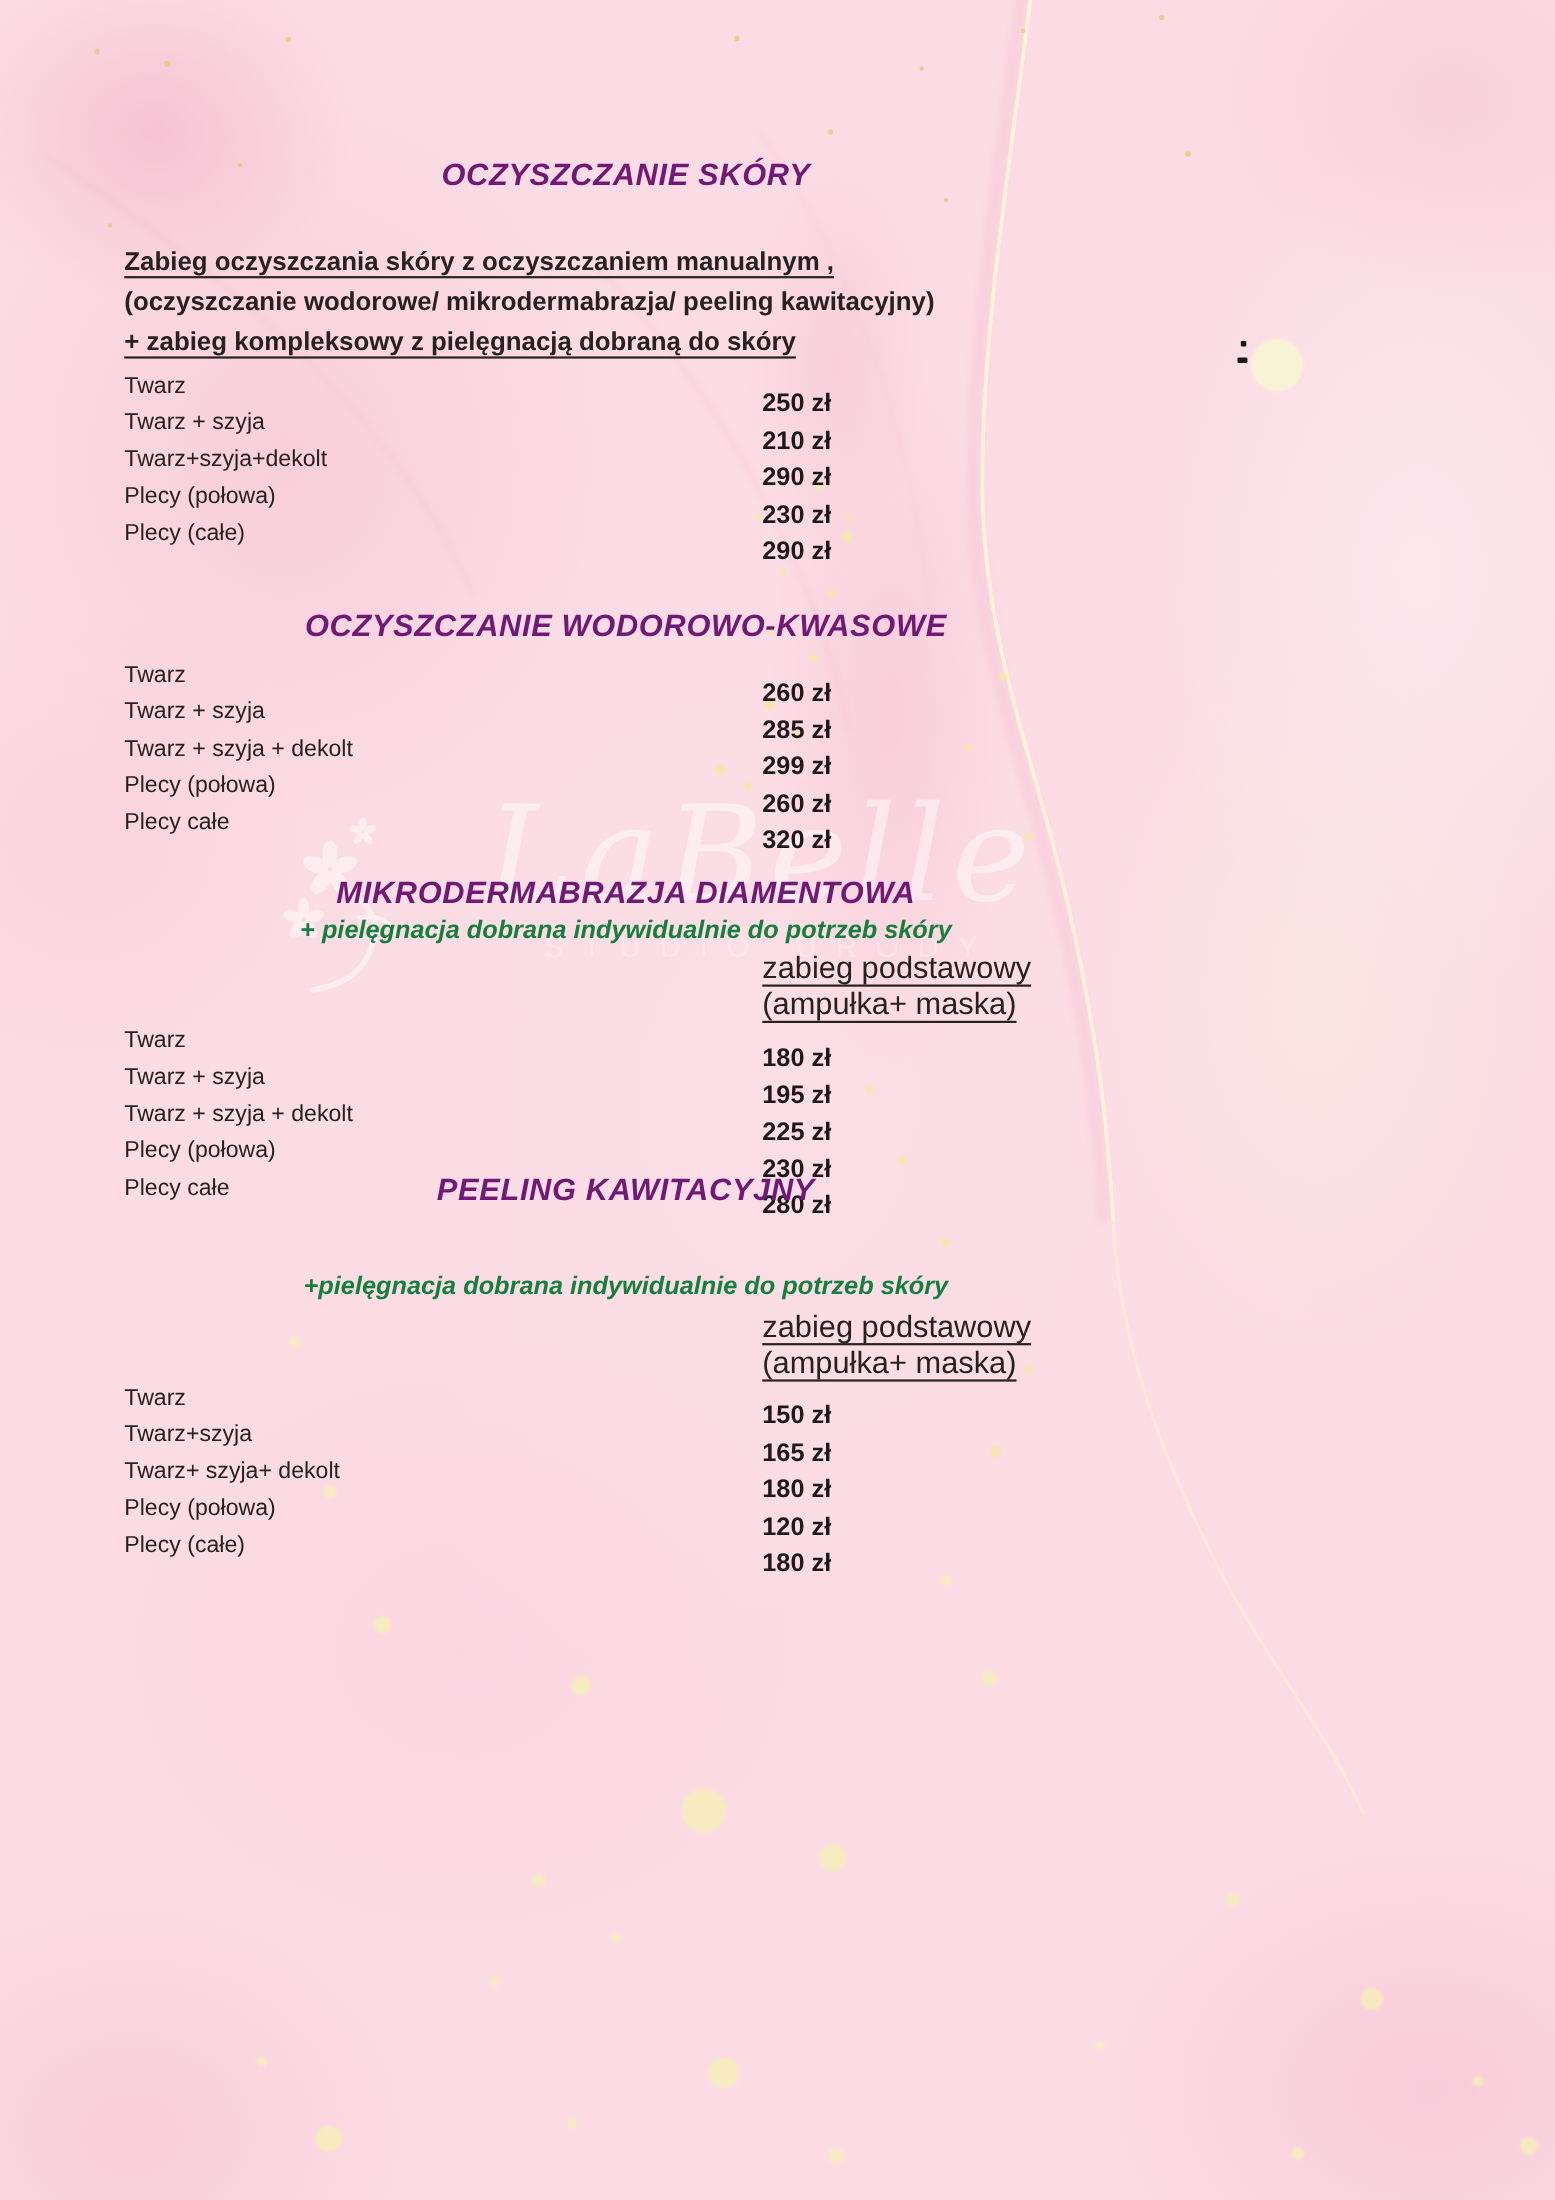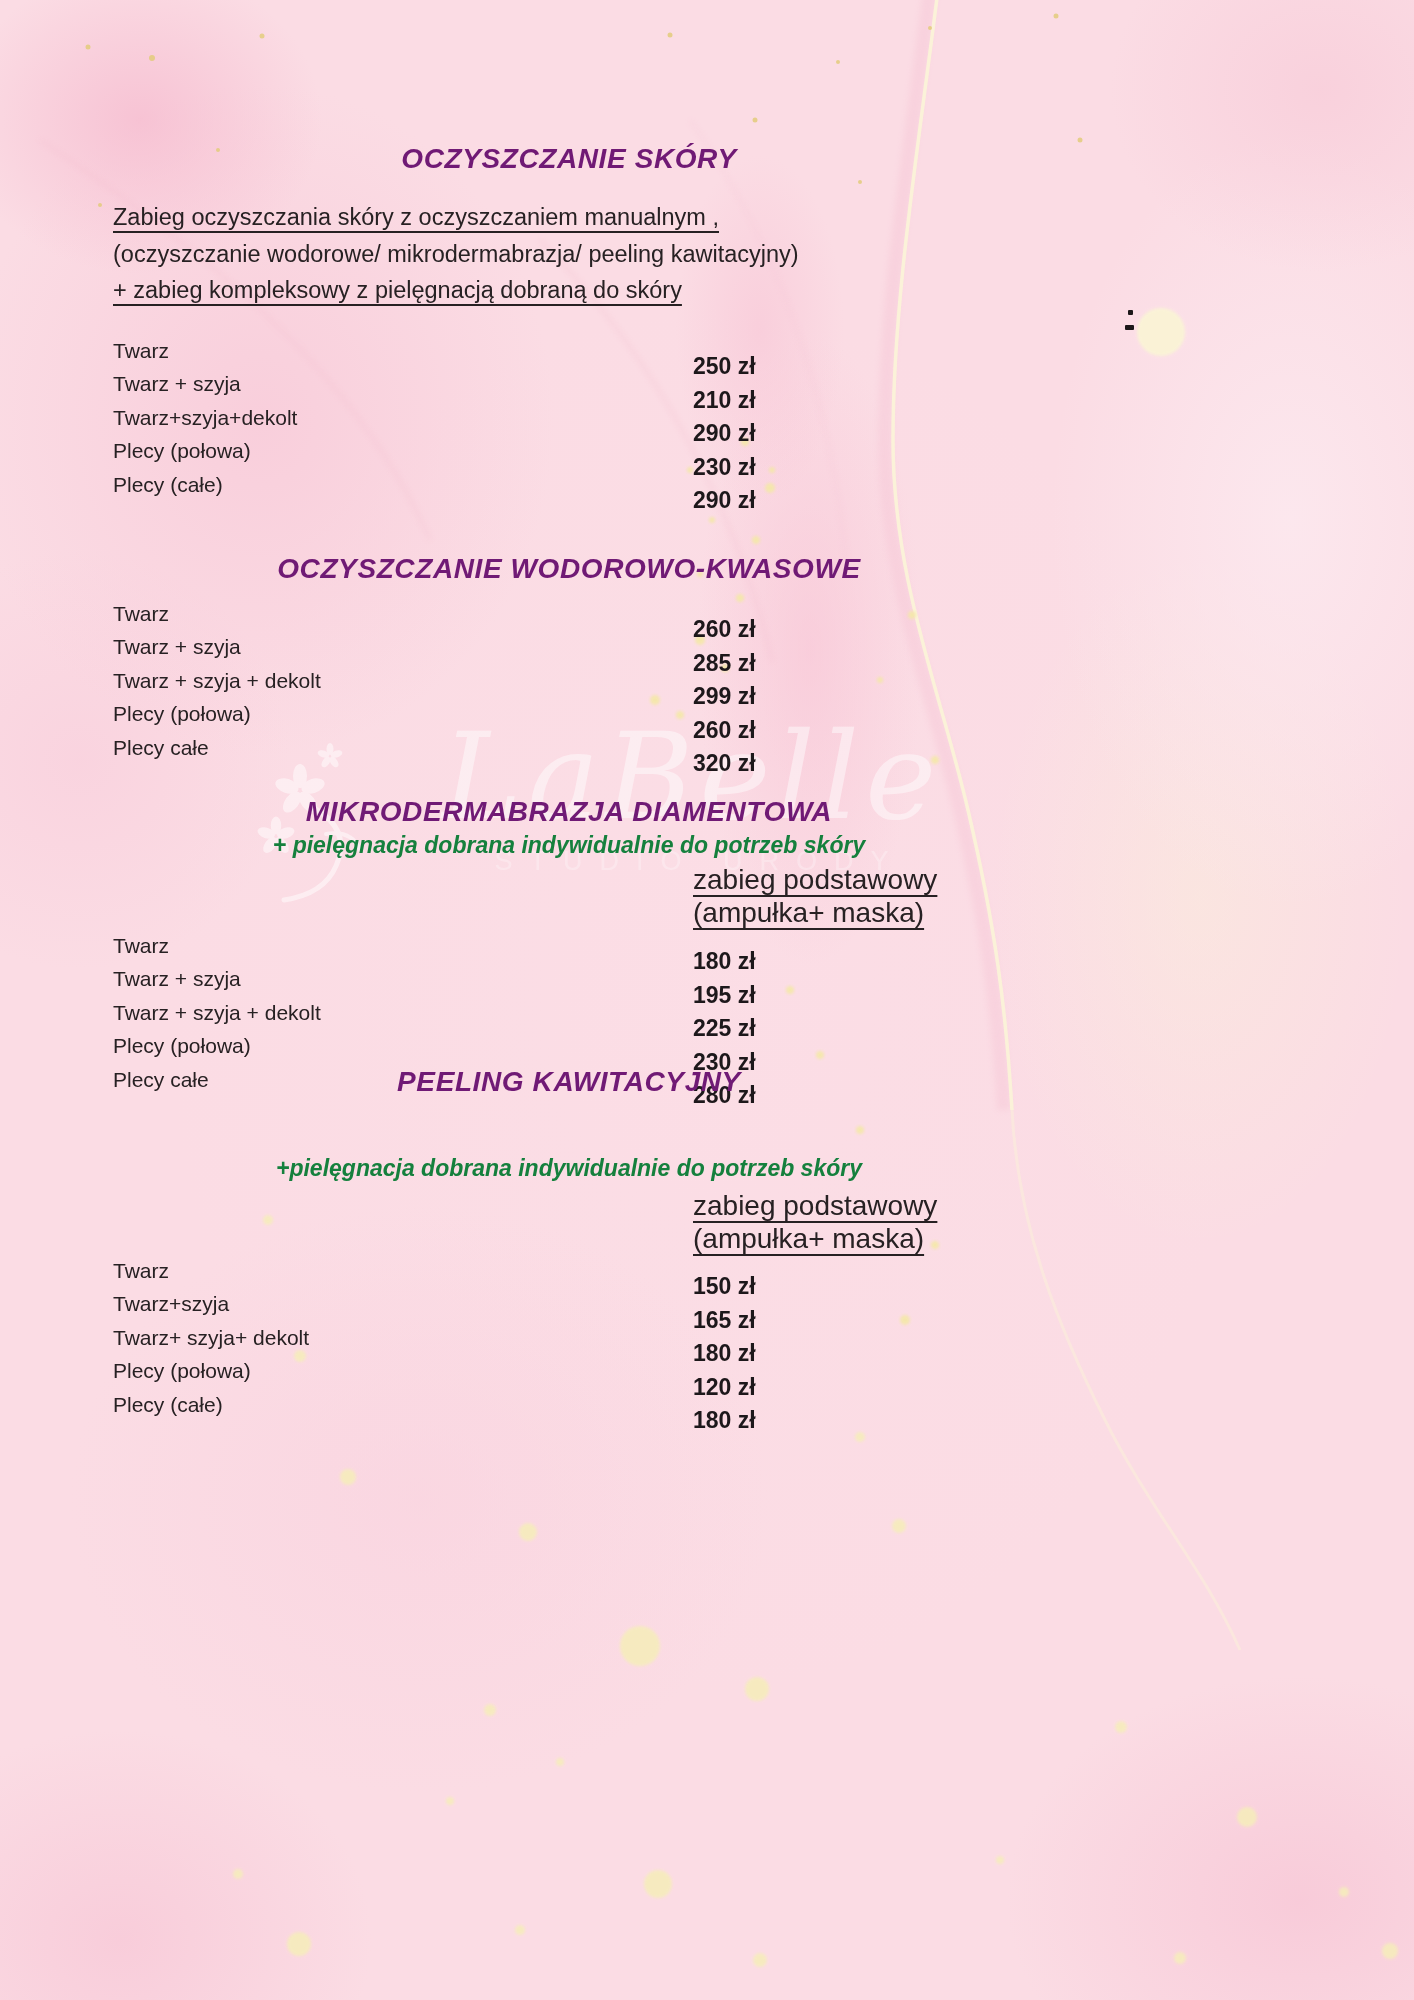--- a/index.html
+++ b/index.html
@@ -30,21 +30,21 @@
   .content{position:absolute;left:113px;top:0;width:912px;z-index:2;color:#272123;}
   .content > div{position:absolute;left:0;width:100%;}
   .sec-title{
     text-align:center;font-weight:700;font-style:italic;font-size:28px;
     letter-spacing:.6px;color:#701a75;line-height:34px;white-space:nowrap;
   }
   .sec-sub{
     text-align:center;font-weight:700;font-style:italic;font-size:23px;
     color:#15803d;line-height:28px;white-space:nowrap;
   }
-  .intro{font-size:23.5px;line-height:36.5px;font-weight:400;}
+  .intro{font-size:23.5px;line-height:36.5px;font-weight:700;margin-top:20px;}
   .intro .u{
     text-decoration:underline;text-decoration-thickness:1.8px;text-underline-offset:6px;
   }
   .rows .row{position:relative;display:flex;height:33.5px;align-items:center;}
   .rows .label{flex:0 0 580px;font-size:21px;white-space:nowrap;}
   .rows .price{font-size:23px;font-weight:700;color:#1d181b;white-space:nowrap;margin-top:32px;}
   .note{
     left:580px !important;width:auto !important;font-size:28px;line-height:33px;
     text-decoration:underline;text-decoration-thickness:1.8px;text-underline-offset:6px;
     white-space:nowrap;

